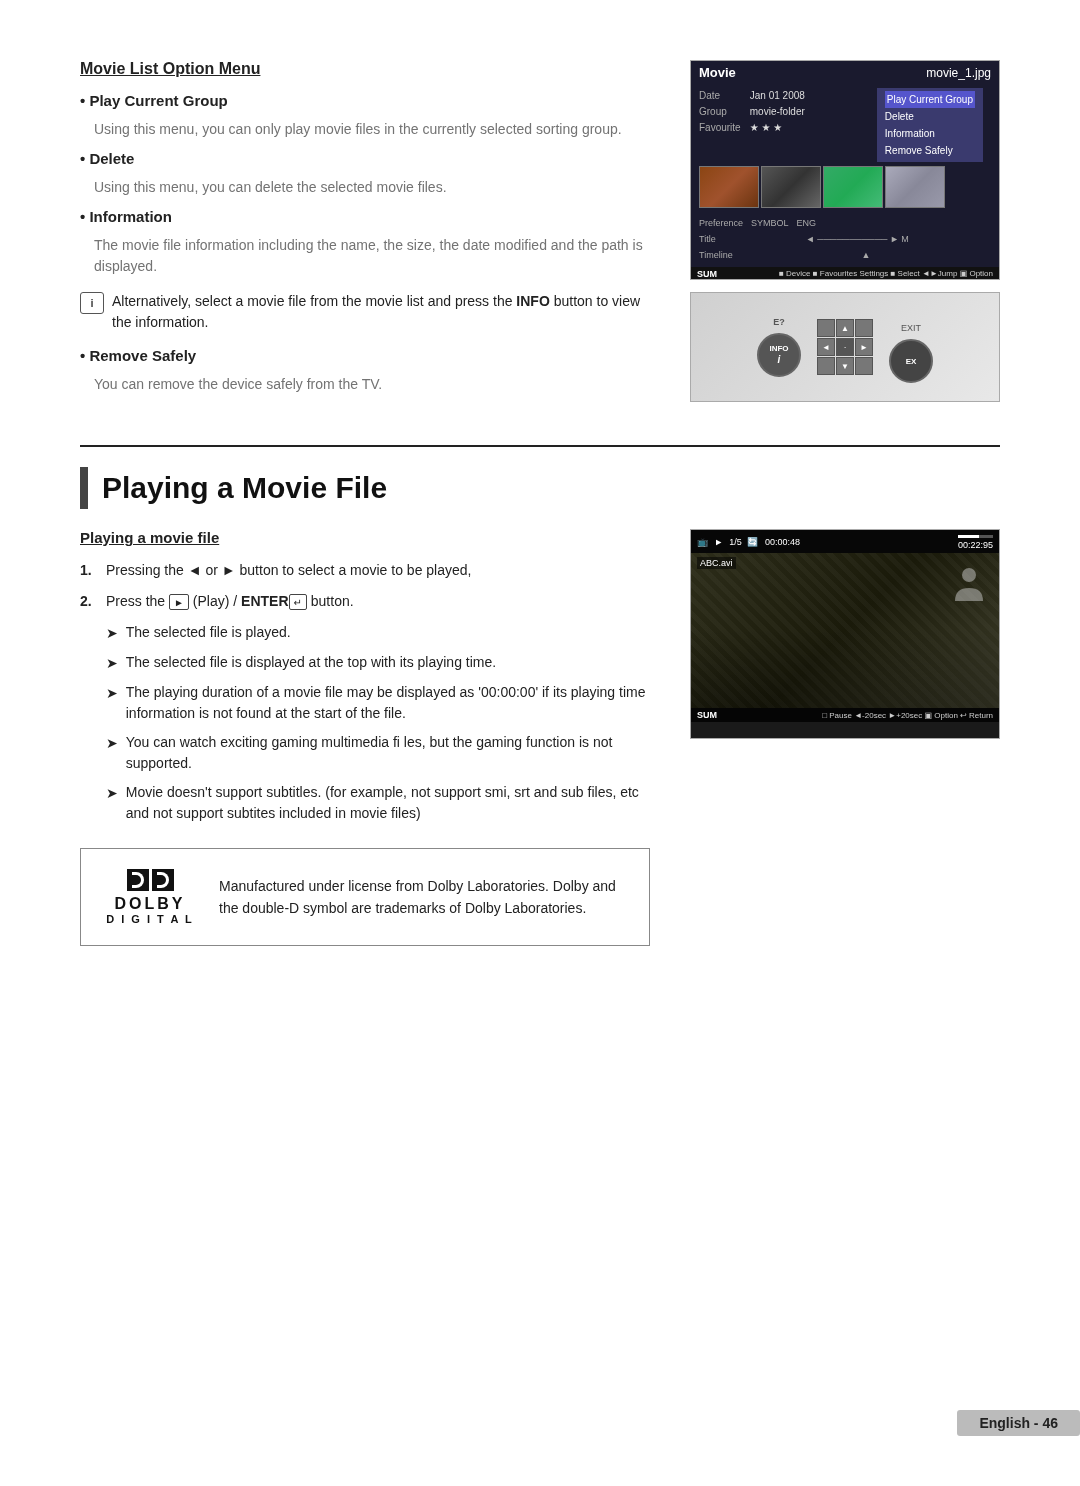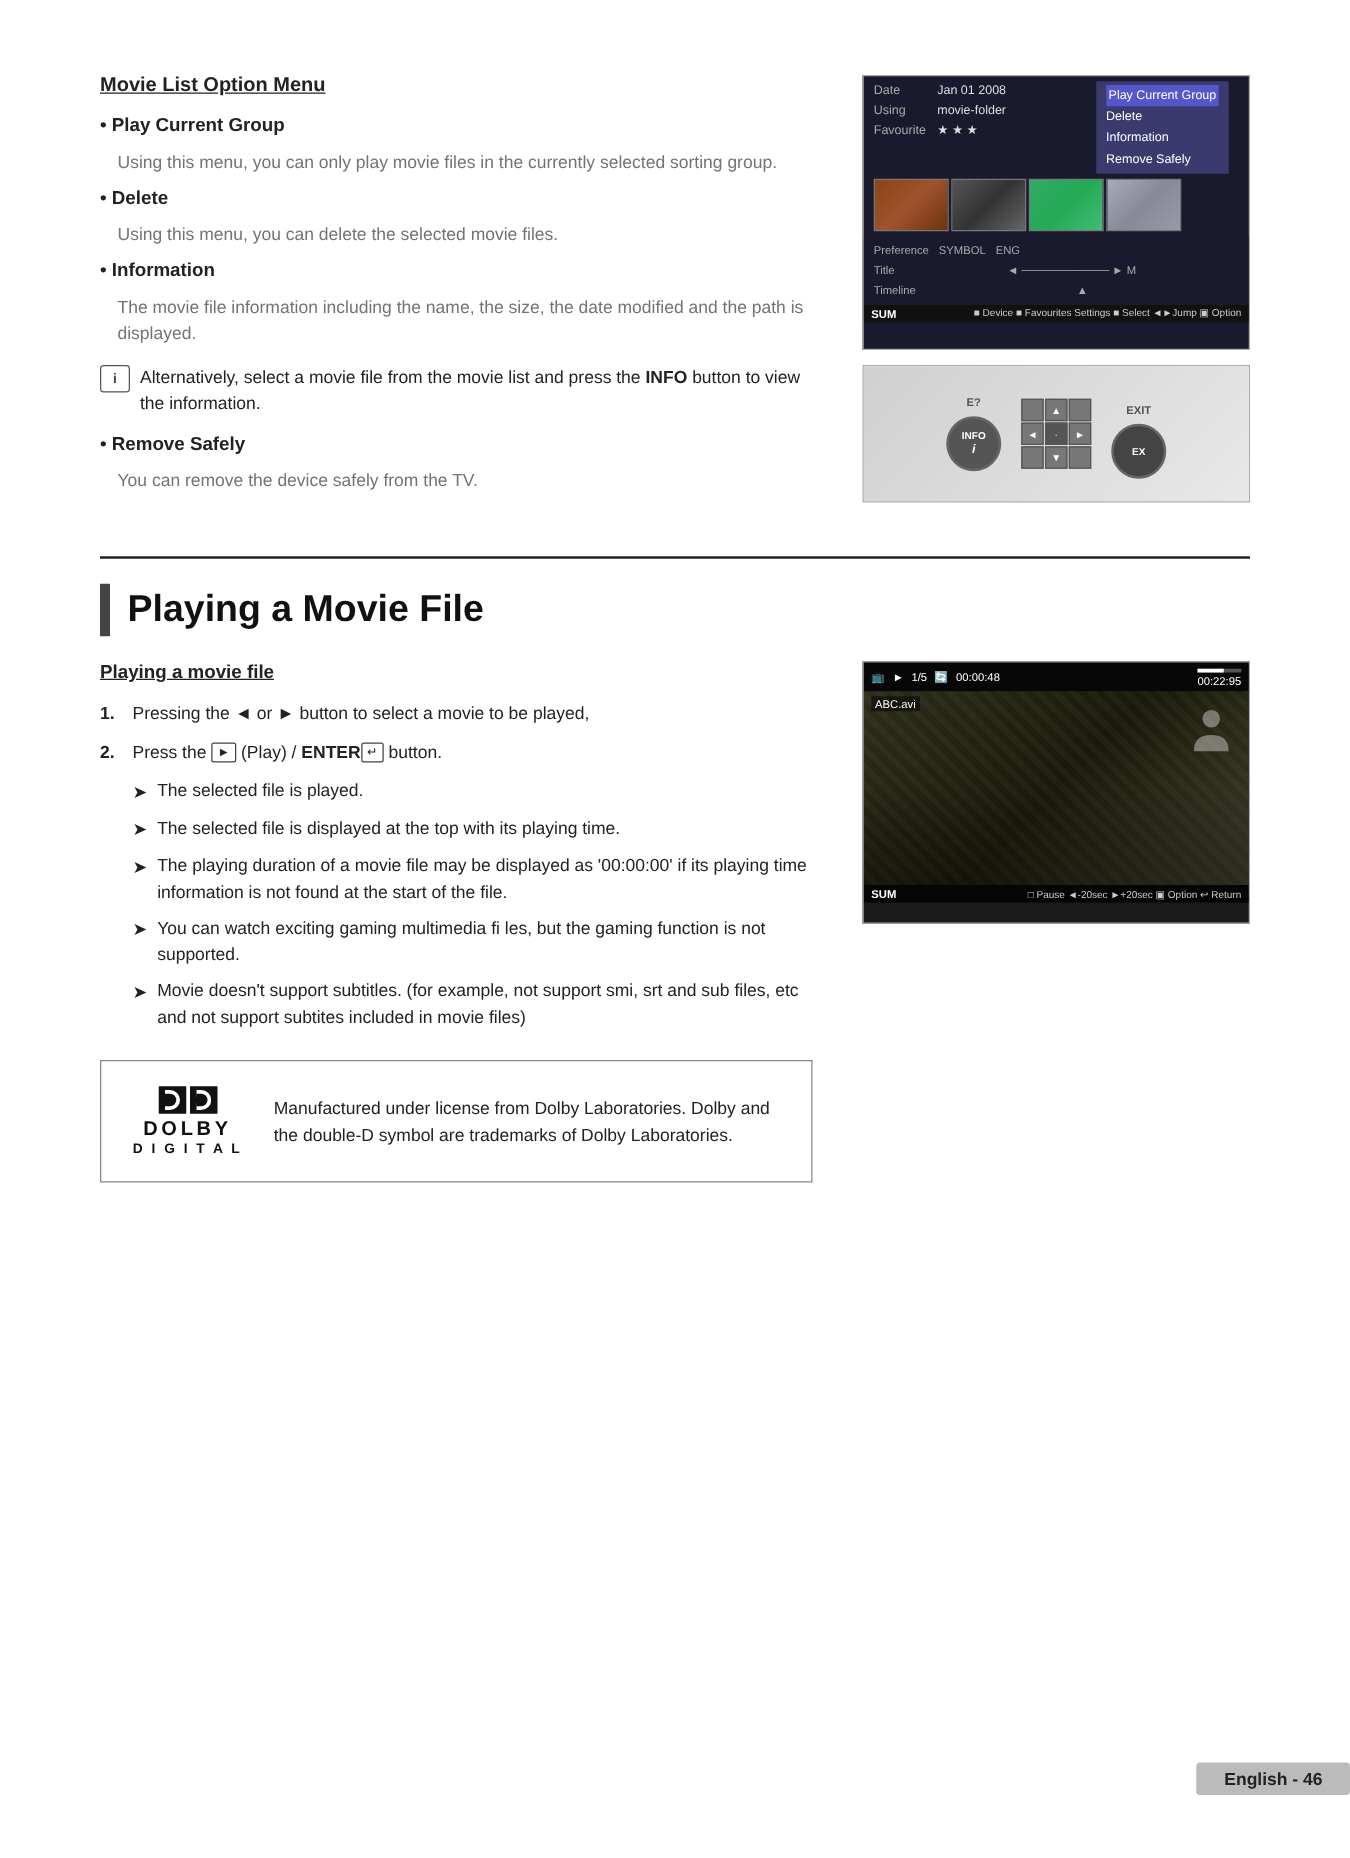--- a/index.html
+++ b/index.html
@@ -578,28 +578,32 @@
 
       <div class="bullet-item">
         <span class="bullet-title">Remove Safely</span>
       </div>
       <div class="bullet-text">You can remove the device safely from the TV.</div>
     </div>
 
     <div class="top-right">
 
       <div class="movie-ui-box">
+        <div class="movie-ui-header">
+          <span class="movie-ui-title">Movie</span>
+          <span class="movie-ui-filename">movie_1.jpg</span>
+        </div>
         <div style="display:flex; gap:4px; padding:4px 16px 0 8px;">
           <div style="flex:1;">
             <div class="movie-info-row">
               <span class="movie-info-label">Date</span>
               <span style="color:#ddd;">Jan 01 2008</span>
             </div>
             <div class="movie-info-row">
-              <span class="movie-info-label">Using</span>
+              <span class="movie-info-label">Group</span>
               <span style="color:#ddd;">movie-folder</span>
             </div>
             <div class="movie-info-row">
               <span class="movie-info-label">Favourite</span>
               <span style="color:#ddd;">★ ★ ★</span>
             </div>
           </div>
           <div class="movie-menu-panel">
             <div class="movie-menu-item active">Play Current Group</div>
             <div class="movie-menu-item">Delete</div>
@@ -653,21 +657,21 @@
                 <div class="arr-btn"></div>
                 <div class="arr-btn">◄</div>
                 <div class="arr-btn arr-center">·</div>
                 <div class="arr-btn">►</div>
                 <div class="arr-btn"></div>
                 <div class="arr-btn">▼</div>
                 <div class="arr-btn"></div>
               </div>
             </div>
             <div style="display:flex; flex-direction:column; align-items:center; gap:6px;">
-              <div style="font-size:9px; color:#555; font-weight:bold;margin-top:12px;">EXIT</div>
+              <div style="font-size:9px; color:#555; font-weight:normal;margin-top:12px;">EXIT</div>
               <div class="remote-btn remote-btn-exit">
                 <span style="font-size:8px;">EX</span>
               </div>
             </div>
           </div>
         </div>
       </div>
     </div>
   </div>
 

